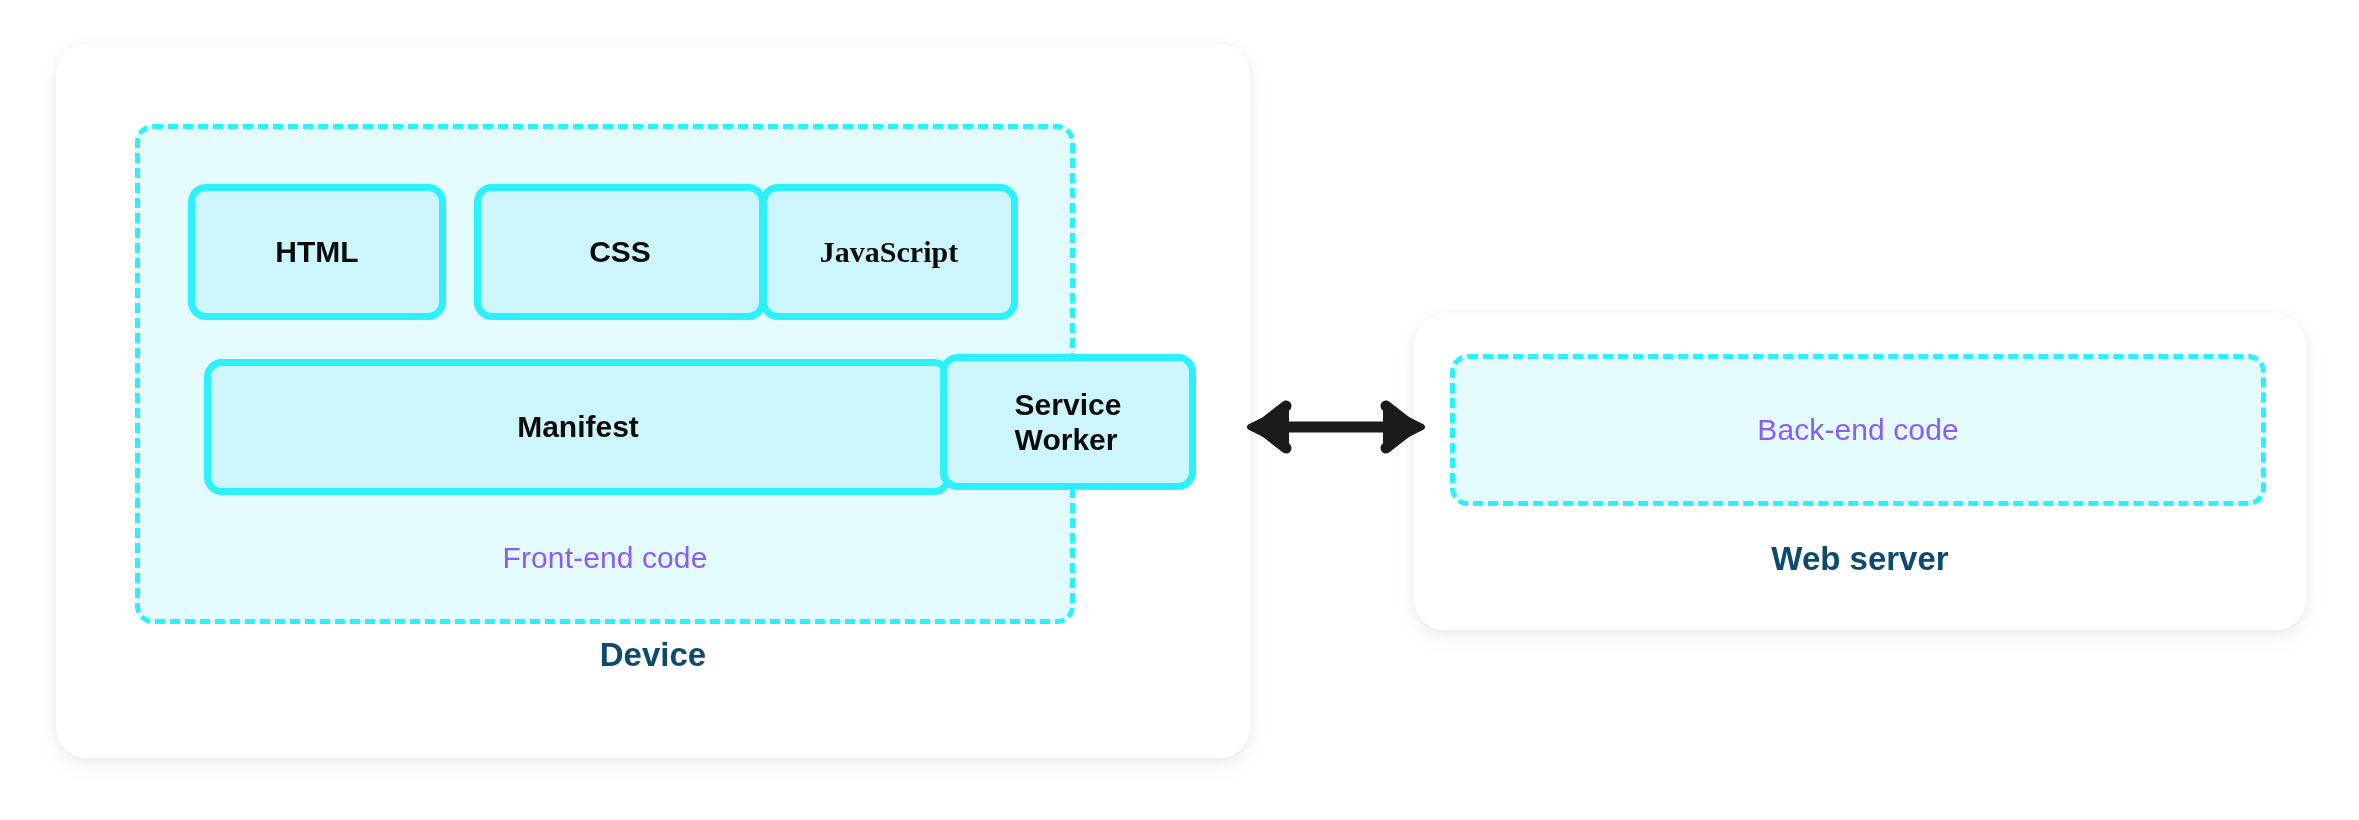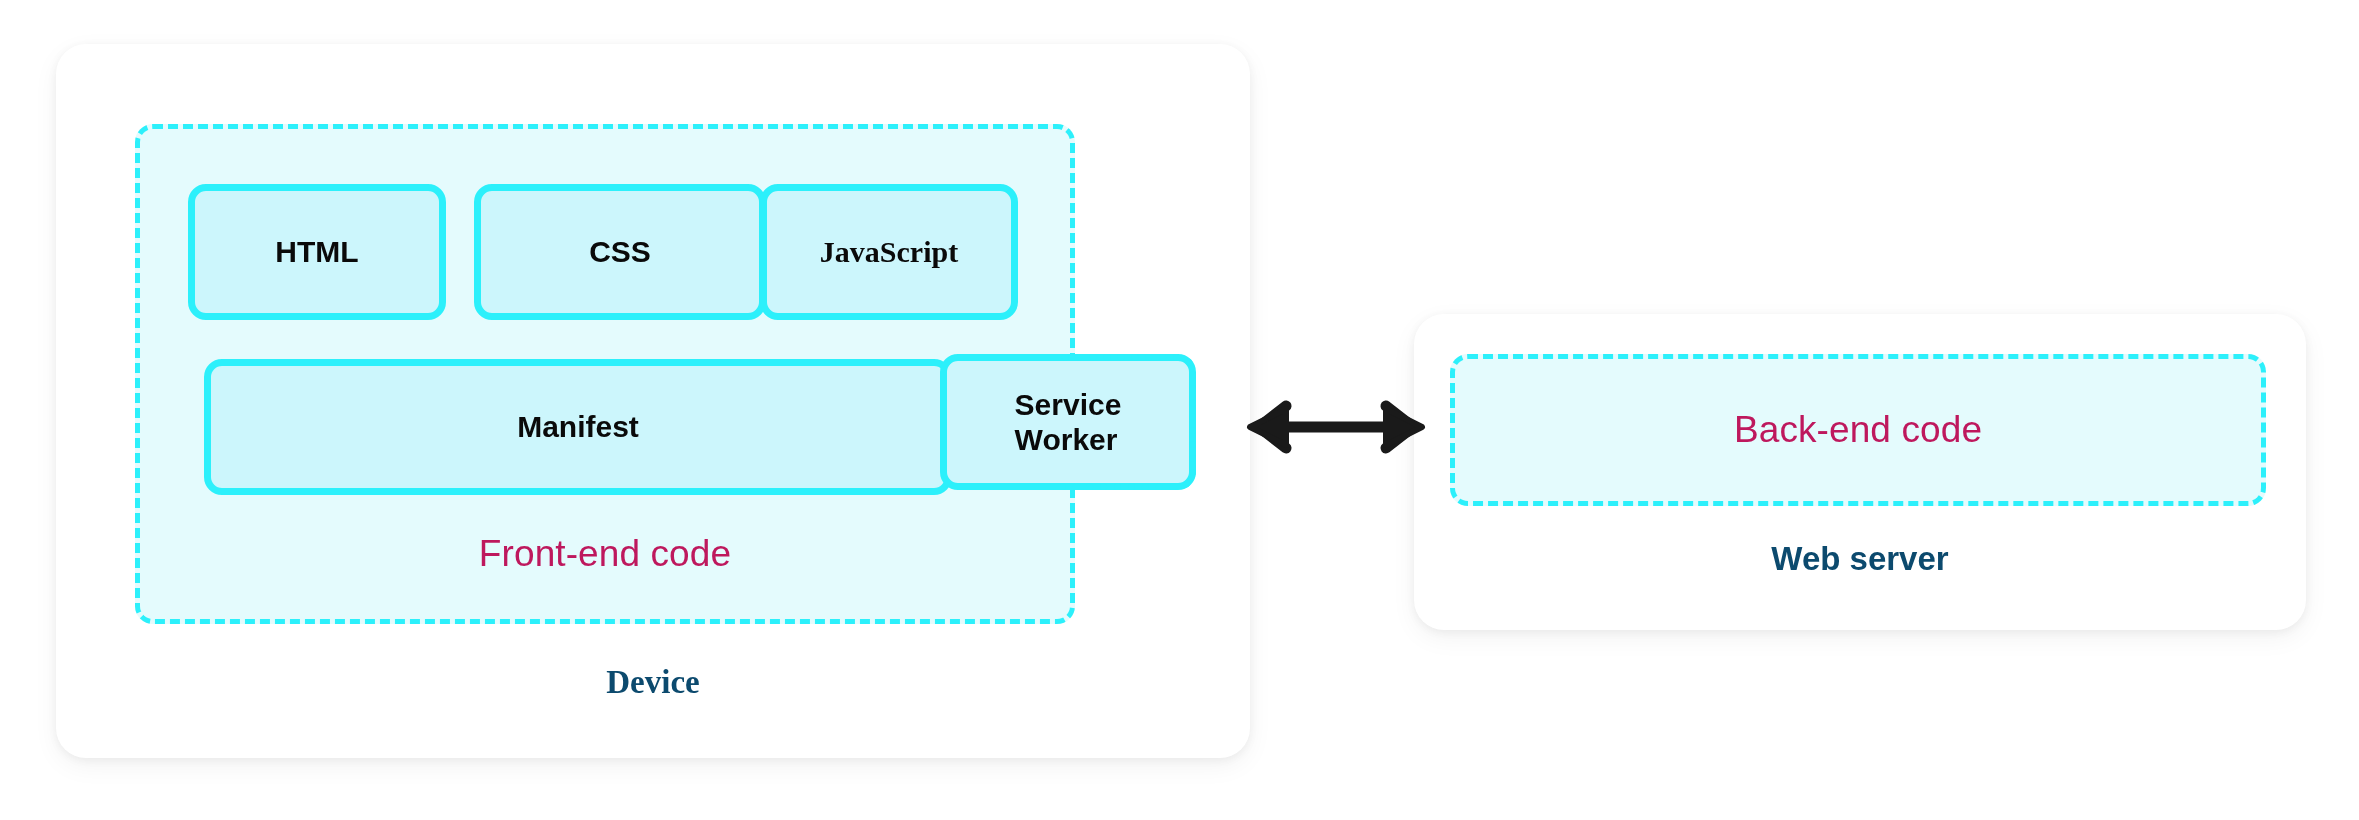--- a/index.html
+++ b/index.html
@@ -62,38 +62,38 @@
     top: 40px;
     width: 816px;
     height: 152px;
   }
 
   
   .region-caption {
     position: absolute;
     width: 100%;
     text-align: center;
-    font-size: 37px;
+    font-size: 30px;
     font-weight: 400;
-    color: #be185d;
+    color: #8b5cf6;
     letter-spacing: 0.1px;
   }
   #frontend-caption { bottom: 44px; left: 0; }
   #backend-caption  { top: 50%; left: 0; transform: translateY(-50%); }
 
   
   .panel-caption {
     position: absolute;
     width: 100%;
     text-align: center;
     font-size: 33px;
     font-weight: 700;
     color: #0c4a6e;
   }
-  #device-caption { left: 0; top: 620px; font-family: Liberation Serif, serif; }
+  #device-caption { left: 0; top: 592px; }
   #server-caption { left: 0; top: 226px; }
 
   
   .tile {
     position: absolute;
     background: #ccf6fc;
     border: 7px solid #2cf0fb;
     border-radius: 18px;
     box-sizing: border-box;
     display: flex;

